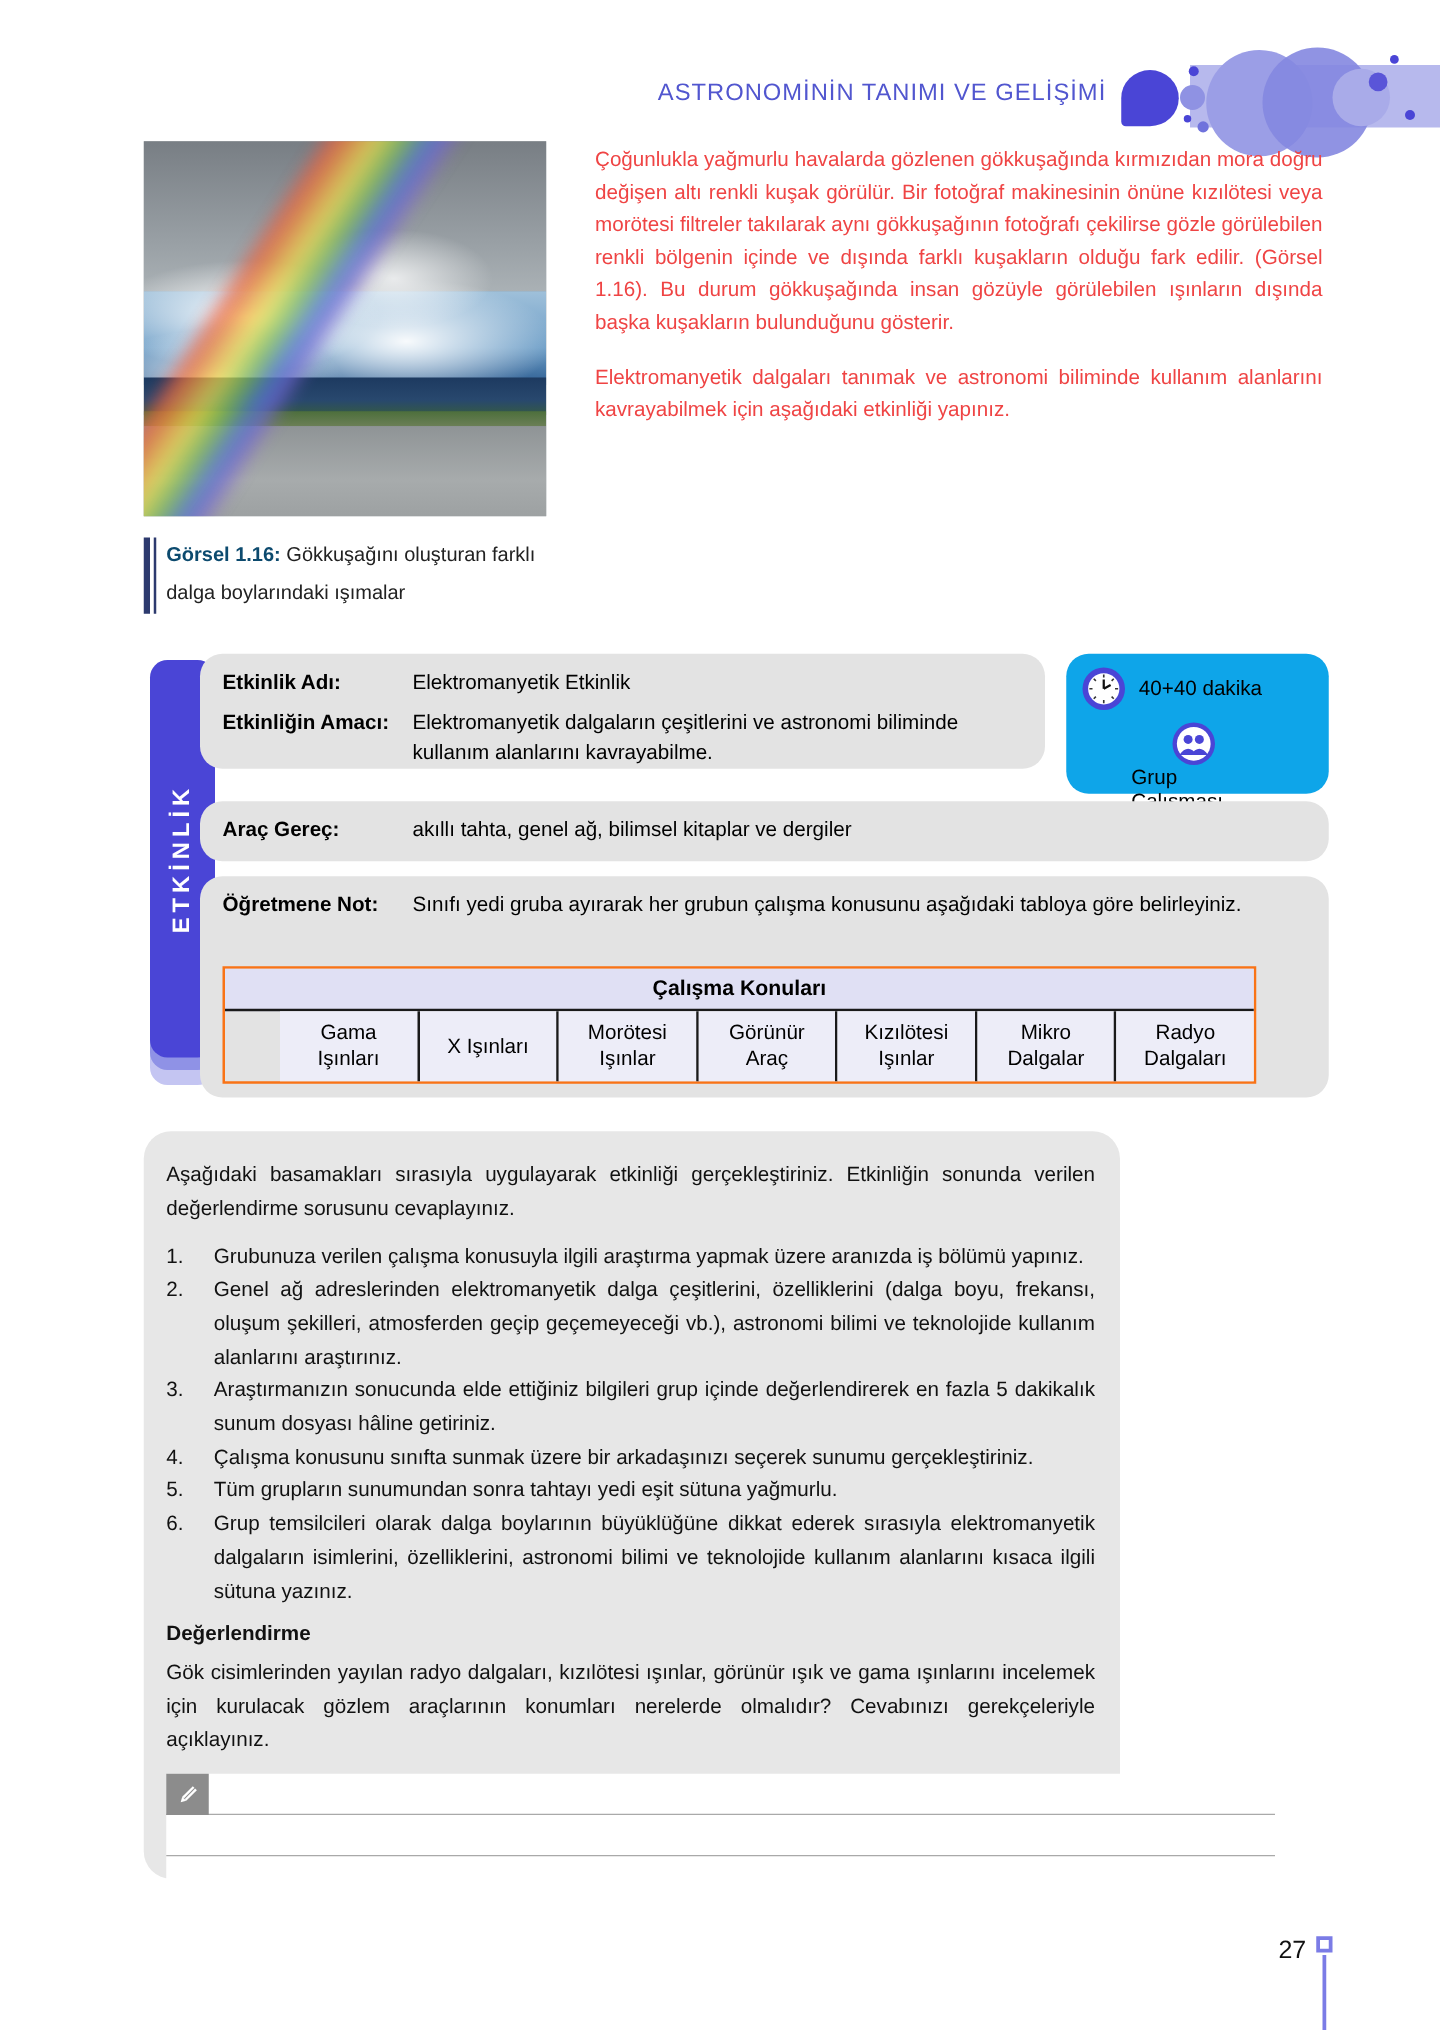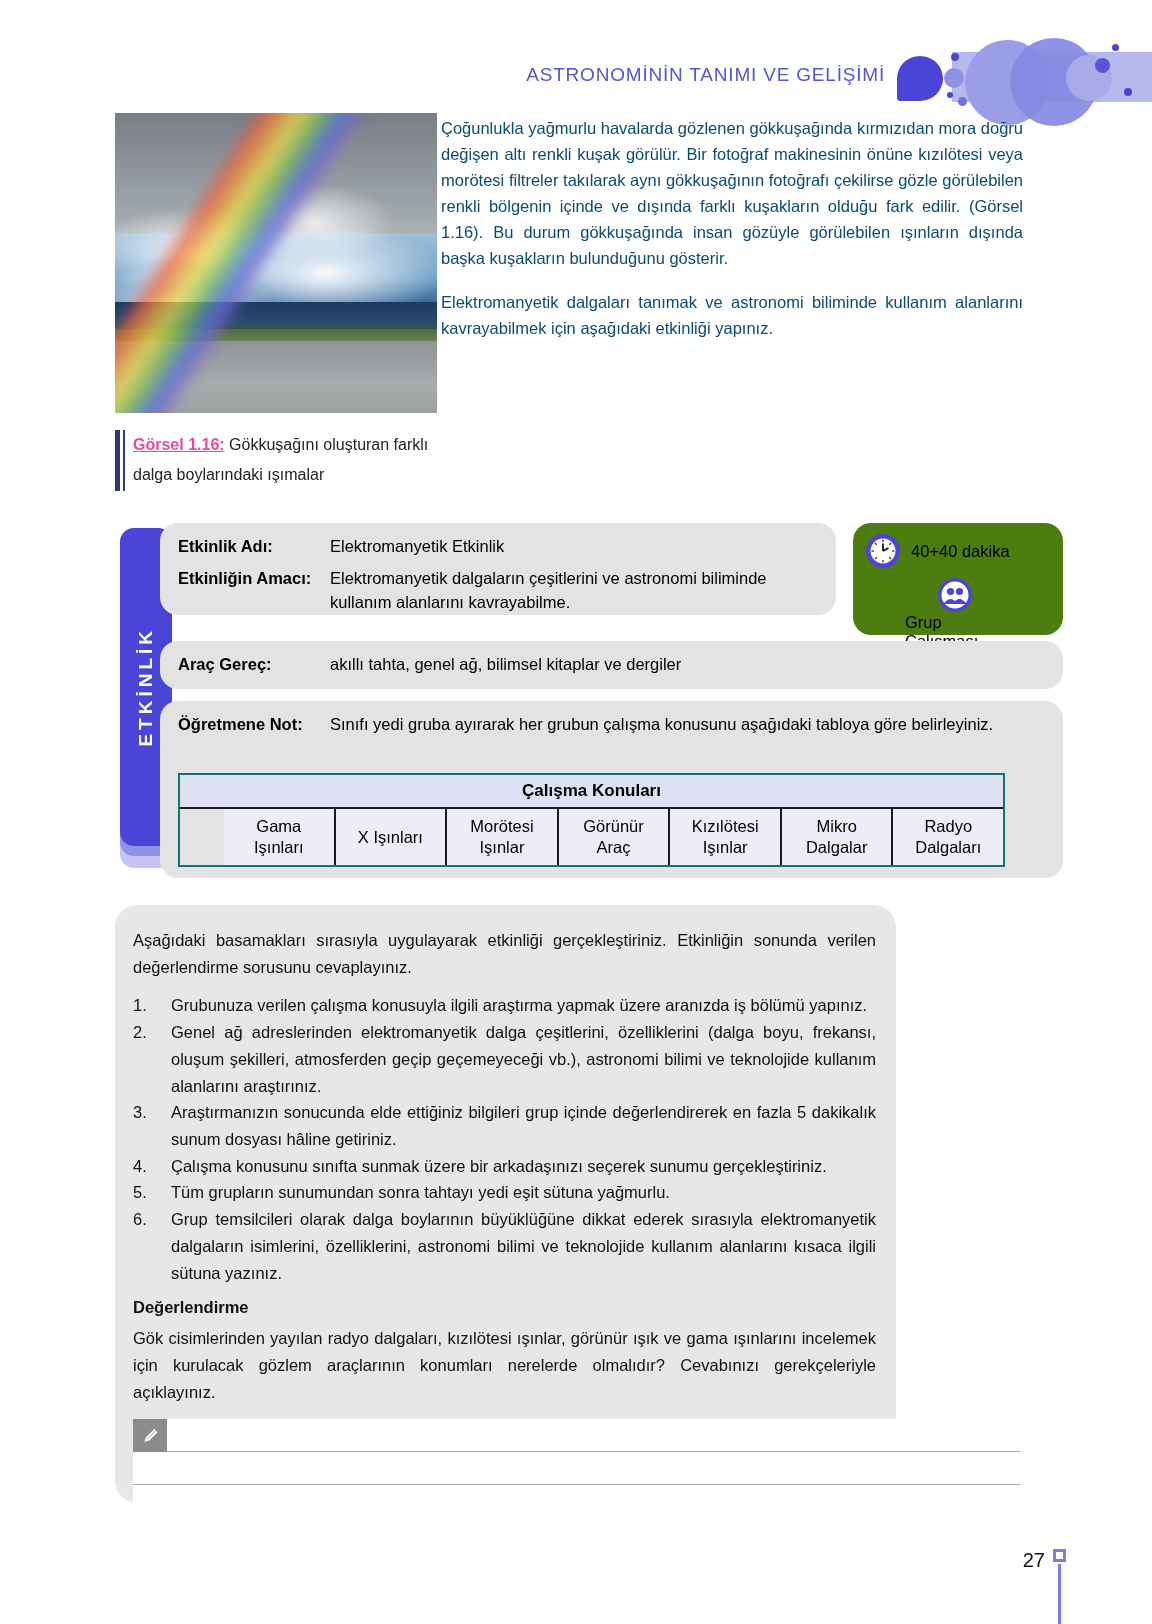--- a/index.html
+++ b/index.html
@@ -41,55 +41,55 @@
      background:linear-gradient(to bottom,#e8473f,#ef8f3b,#f2e34d,#7fc24f,#4a77d4,#8a5fd0);
      filter:blur(7px); opacity:.75;
   }
 
   
   .caption { position:absolute; left:115px; top:430px; width:345px; display:flex; }
   .caption .bars { flex:0 0 12px; display:flex; }
   .caption .bars .b1 { width:5px; background:#2d3a6e; }
   .caption .bars .b2 { width:2px; margin-left:3px; background:#2d3a6e; }
   .caption .txt { font-size:16px; line-height:1.9; color:#222; padding-left:6px; }
-  .caption .txt b { color:#ec4899;text-decoration:underline; }
-
-  
-  .intro { position:absolute; left:441px; top:115px; width:582px; font-size:16.5px; line-height:1.58; color:#0c4a6e; text-align:justify; }
+  .caption .txt b { color:#0c4a6e; }
+
+  
+  .intro { position:absolute; left:476px; top:115px; width:582px; font-size:16.5px; line-height:1.58; color:#ef4444; text-align:justify; }
   .intro p + p { margin-top:18px; }
 
   
   .act-tab-l2 { position:absolute; left:120px; top:540px; width:52px; height:328px; background:#c4c5f2; border-radius:14px; }
   .act-tab-l1 { position:absolute; left:120px; top:534px; width:52px; height:322px; background:#8f92e6; border-radius:14px; }
   .act-tab {
     position:absolute; left:120px; top:528px; width:52px; height:318px;
     background:#4a45d6; border-radius:14px; display:flex; align-items:center; justify-content:center;
   }
   .act-tab span {
     writing-mode:vertical-rl; transform:rotate(180deg);
     color:#fff; font-weight:bold; font-size:19px; letter-spacing:4px;
   }
   .box { position:absolute; background:#e3e3e3; border-radius:18px; }
   .box-row1 { left:160px; top:523px; width:676px; height:92px; padding:12px 10px 10px 18px; }
-  .box-side { left:853px; top:523px; width:210px; height:112px; background:#4d7c0f; padding:10px 8px 8px 12px; }
+  .box-side { left:853px; top:523px; width:210px; height:112px; background:#0ea5e9; padding:10px 8px 8px 12px; }
   .box-row2 { left:160px; top:641px; width:903px; height:48px; padding:12px 10px 10px 18px; }
   .box-row3 { left:160px; top:701px; width:903px; height:177px; padding:12px 10px 10px 18px; }
 
   .fline { display:flex; font-size:16.5px; line-height:1.45; color:#000; }
   .fline .lbl { font-weight:bold; flex:0 0 152px; }
   .fline .val { flex:1; }
   .box-row1 .fline + .fline { margin-top:8px; }
 
   .side-item { display:flex; align-items:center; font-size:16.5px; color:#000; }
   .side-item + .side-item { margin-top:8px;flex-direction:column; }
   .side-item .ic { flex:0 0 36px; height:36px; margin-right:10px; }
   .side-item .ic svg { display:block; }
 
   
-  .ctable { position:absolute; left:178px; top:773px; width:827px; border:2px solid #0f766e; }
+  .ctable { position:absolute; left:178px; top:773px; width:827px; border:2px solid #f97316; }
   .ctable .thead {
     background:#e0e0f4; border-bottom:2px solid #1a1a1a; text-align:center;
     font-weight:bold; font-size:17px; padding:6px 0; color:#000;
   }
   .ctable .cells { display:flex;padding-left:44px; }
   .ctable .cell {
     flex:1; background:#ededf8; min-height:56px; display:flex; align-items:center; justify-content:center;
     text-align:center; font-size:16.5px; line-height:1.25; color:#000; padding:4px 6px;
     border-right:2px solid #1a1a1a;
   }

